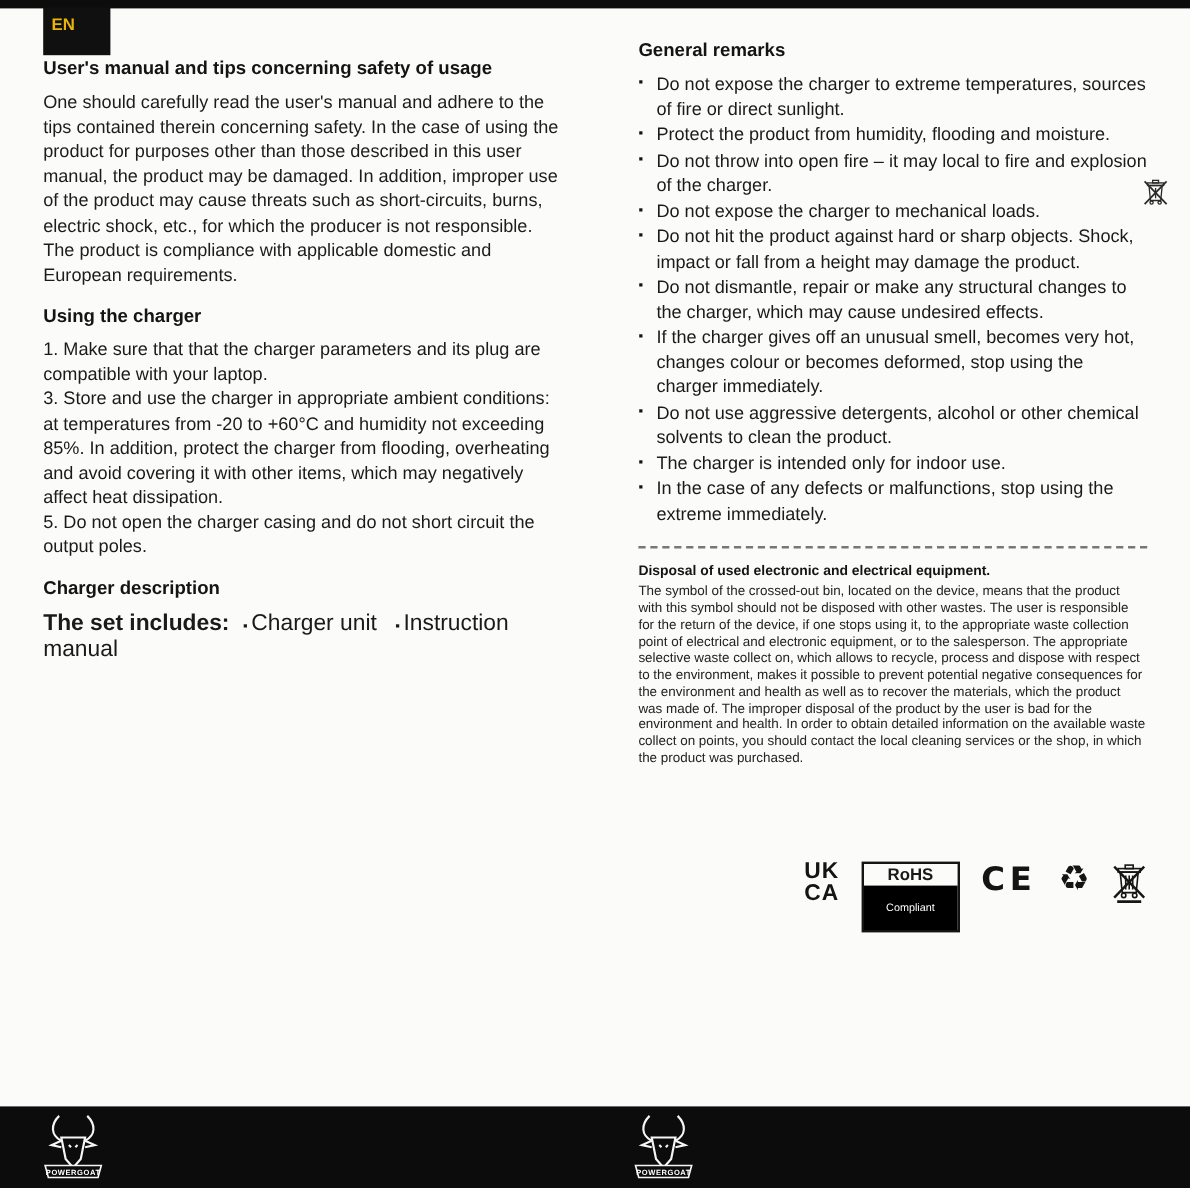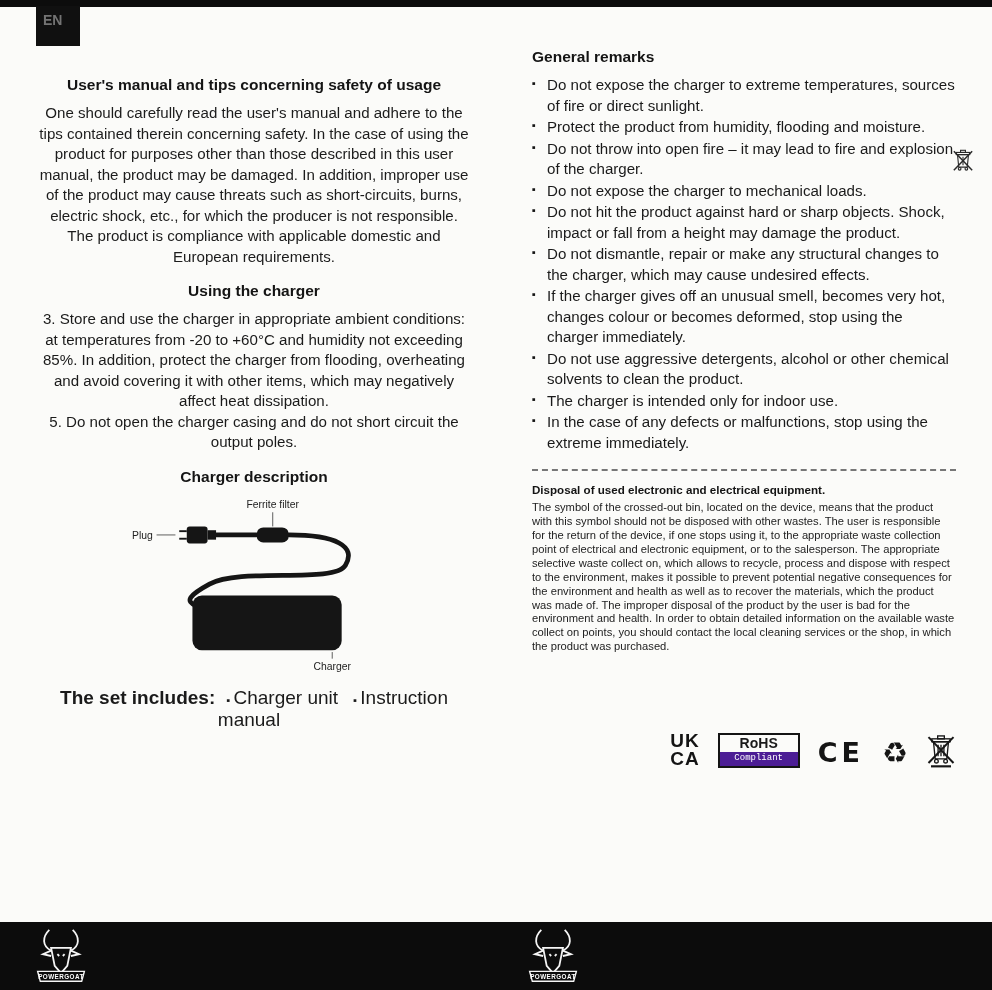--- a/index.html
+++ b/index.html
@@ -2,46 +2,46 @@
 <html><head>
 <meta charset="utf-8">
 <style>
   * { margin:0; padding:0; box-sizing:border-box; }
   html,body { width:992px; height:990px; }
   body { background:#dedede; font-family:"Liberation Sans", sans-serif; color:#1a1a1a; }
   .page { position:relative; width:992px; height:990px; background:#fbfbf9; overflow:hidden; }
 
   .top-strip { position:absolute; top:0; left:0; width:100%; height:7px; background:#0c0c0c; }
 
-  .lang-badge { position:absolute; top:6px; left:36px; width:44px; height:40px; background:#101010;
-                color:#737373; font-weight:bold; font-size:14px; padding:6px 0 0 7px; }
+  .lang-badge { position:absolute; top:6px; left:36px; width:56px; height:40px; background:#101010;
+                color:#eab308; font-weight:bold; font-size:14px; padding:6px 0 0 7px; }
 
-  .col-left  { position:absolute; left:36px;  top:76px; width:436px;text-align:center; }
-  .col-right { position:absolute; left:532px; top:48px; width:424px; }
+  .col-left  { position:absolute; left:36px;  top:49px; width:436px; }
+  .col-right { position:absolute; left:532px; top:34px; width:424px; }
 
   h2.section { font-size:15.5px; font-weight:bold; margin-bottom:9px; color:#141414; }
   .body-text { font-size:15.1px; line-height:1.36; color:#1c1c1c; }
   .mt { margin-top:15px; }
 
   .steps p { font-size:15.1px; line-height:1.36; }
 
   .bullets { list-style:none; }
   .bullets li { position:relative; padding-left:15px; font-size:15.1px; line-height:1.36; margin-bottom:1px; }
   .bullets li::before { content:"▪"; position:absolute; left:0; top:1px; font-size:11px; color:#141414; }
 
   .divider { border-top:2px dashed #777; margin:16px 0 12px 0; height:0; }
 
   .disposal-title { font-size:11.6px; font-weight:bold; margin-bottom:5px; color:#141414; }
   .disposal-text  { font-size:11.2px; line-height:1.24; color:#222; }
 
-  .marks-row { display:flex; align-items:flex-end; justify-content:flex-end; gap:18px; margin-top:78px; }
+  .marks-row { display:flex; align-items:flex-start; justify-content:flex-end; gap:18px; margin-top:78px; }
   .ukca { font-weight:bold; font-size:19px; line-height:0.95; letter-spacing:1px; color:#141414; }
   .rohs { border:2px solid #141414; display:inline-block; text-align:center; }
   .rohs .rohs-top { font-weight:bold; font-size:14px; padding:0 20px; line-height:1.25; }
-  .rohs .rohs-sub { background:#4c1d95; color:#fff; font-size:9px; padding:1px 4px; line-height:1.3;font-family:Liberation Mono, monospace; }
+  .rohs .rohs-sub { background:#000000; color:#fff; font-size:9px; padding:13px 4px; line-height:1.3; }
   .ce-mark { font-size:27px; font-weight:bold; letter-spacing:4px; font-family:"DejaVu Sans", sans-serif; color:#141414; }
   .recycle { font-size:29px; line-height:1; font-family:"DejaVu Sans", sans-serif; color:#141414; }
 
   .weee-top { position:absolute; right:18px; top:148px; }
 
   .diagram-wrap { margin:4px 0 2px 28px; }
   .dlabel { font-size:11px; fill:#222; font-family:"Liberation Sans", sans-serif; }
   .dline  { stroke:#555; stroke-width:1; }
   .cable  { stroke:#151515; stroke-width:5; fill:none; stroke-linecap:round; }
   .prong  { stroke:#151515; stroke-width:2; }
@@ -64,68 +64,42 @@
   <div class="top-strip"></div>
 
   <div class="lang-badge">EN</div>
 
   <div class="col-left">
     <h2 class="section">User's manual and tips concerning safety of usage</h2>
     <p class="body-text">One should carefully read the user's manual and adhere to the tips contained therein concerning safety. In the case of using the product for purposes other than those described in this user manual, the product may be damaged. In addition, improper use of the product may cause threats such as short-circuits, burns, electric shock, etc., for which the producer is not responsible. The product is compliance with applicable domestic and European requirements.</p>
 
     <h2 class="section mt">Using the charger</h2>
     <div class="steps">
+      <p>1. Make sure that that the charger parameters and its plug are compatible with your laptop.</p>
       <p>3. Store and use the charger in appropriate ambient conditions: at temperatures from -20 to +60°C and humidity not exceeding 85%. In addition, protect the charger from flooding, overheating and avoid covering it with other items, which may negatively affect heat dissipation.</p>
       <p>5. Do not open the charger casing and do not short circuit the output poles.</p>
     </div>
 
     <h2 class="section mt">Charger description</h2>
 
-    <div class="diagram-wrap">
-      <svg viewBox="0 0 360 190" width="340" height="180">
-
-        <text x="185" y="13" text-anchor="middle" class="dlabel">Ferrite filter</text>
-        <line x1="185" y1="18" x2="185" y2="33" class="dline"></line>
-
-        <text x="58" y="46" text-anchor="end" class="dlabel">Plug</text>
-        <line x1="62" y1="42" x2="82" y2="42" class="dline"></line>
-
-        <g>
-          <line x1="86" y1="38" x2="94" y2="38" class="prong"></line>
-          <line x1="86" y1="46" x2="94" y2="46" class="prong"></line>
-          <rect x="94" y="33" width="22" height="18" rx="3" fill="#151515"></rect>
-          <rect x="116" y="37" width="9" height="10" fill="#151515"></rect>
-        </g>
-
-        <path d="M125,42 L168,42" class="cable"></path>
-
-        <rect x="168" y="34" width="34" height="16" rx="7" fill="#151515"></rect>
-
-        <path d="M202,42 C252,42 274,54 262,74 C250,94 152,76 118,94 C96,106 92,112 104,117" class="cable"></path>
-
-        <rect x="100" y="106" width="158" height="58" rx="10" fill="#151515"></rect>
-        <line x1="248" y1="166" x2="248" y2="173" class="dline"></line>
-        <text x="248" y="185" text-anchor="middle" class="dlabel">Charger</text>
-      </svg>
-    </div>
 
     <div class="set-includes">
       <span class="set-label">The set includes:</span>
       <span class="set-item">Charger unit</span>
       <span class="set-item">Instruction manual</span>
     </div>
   </div>
 
   <div class="col-right">
     <h2 class="section">General remarks</h2>
 
     <ul class="bullets">
       <li>Do not expose the charger to extreme temperatures, sources of fire or direct sunlight.</li>
       <li>Protect the product from humidity, flooding and moisture.</li>
-      <li>Do not throw into open fire – it may lead to fire and explosion of the charger.</li>
+      <li>Do not throw into open fire – it may local to fire and explosion of the charger.</li>
       <li>Do not expose the charger to mechanical loads.</li>
       <li>Do not hit the product against hard or sharp objects. Shock, impact or fall from a height may damage the product.</li>
       <li>Do not dismantle, repair or make any structural changes to the charger, which may cause undesired effects.</li>
       <li>If the charger gives off an unusual smell, becomes very hot, changes colour or becomes deformed, stop using the charger immediately.</li>
       <li>Do not use aggressive detergents, alcohol or other chemical solvents to clean the product.</li>
       <li>The charger is intended only for indoor use.</li>
       <li>In the case of any defects or malfunctions, stop using the extreme immediately.</li>
     </ul>
 
     <div class="divider"></div>

